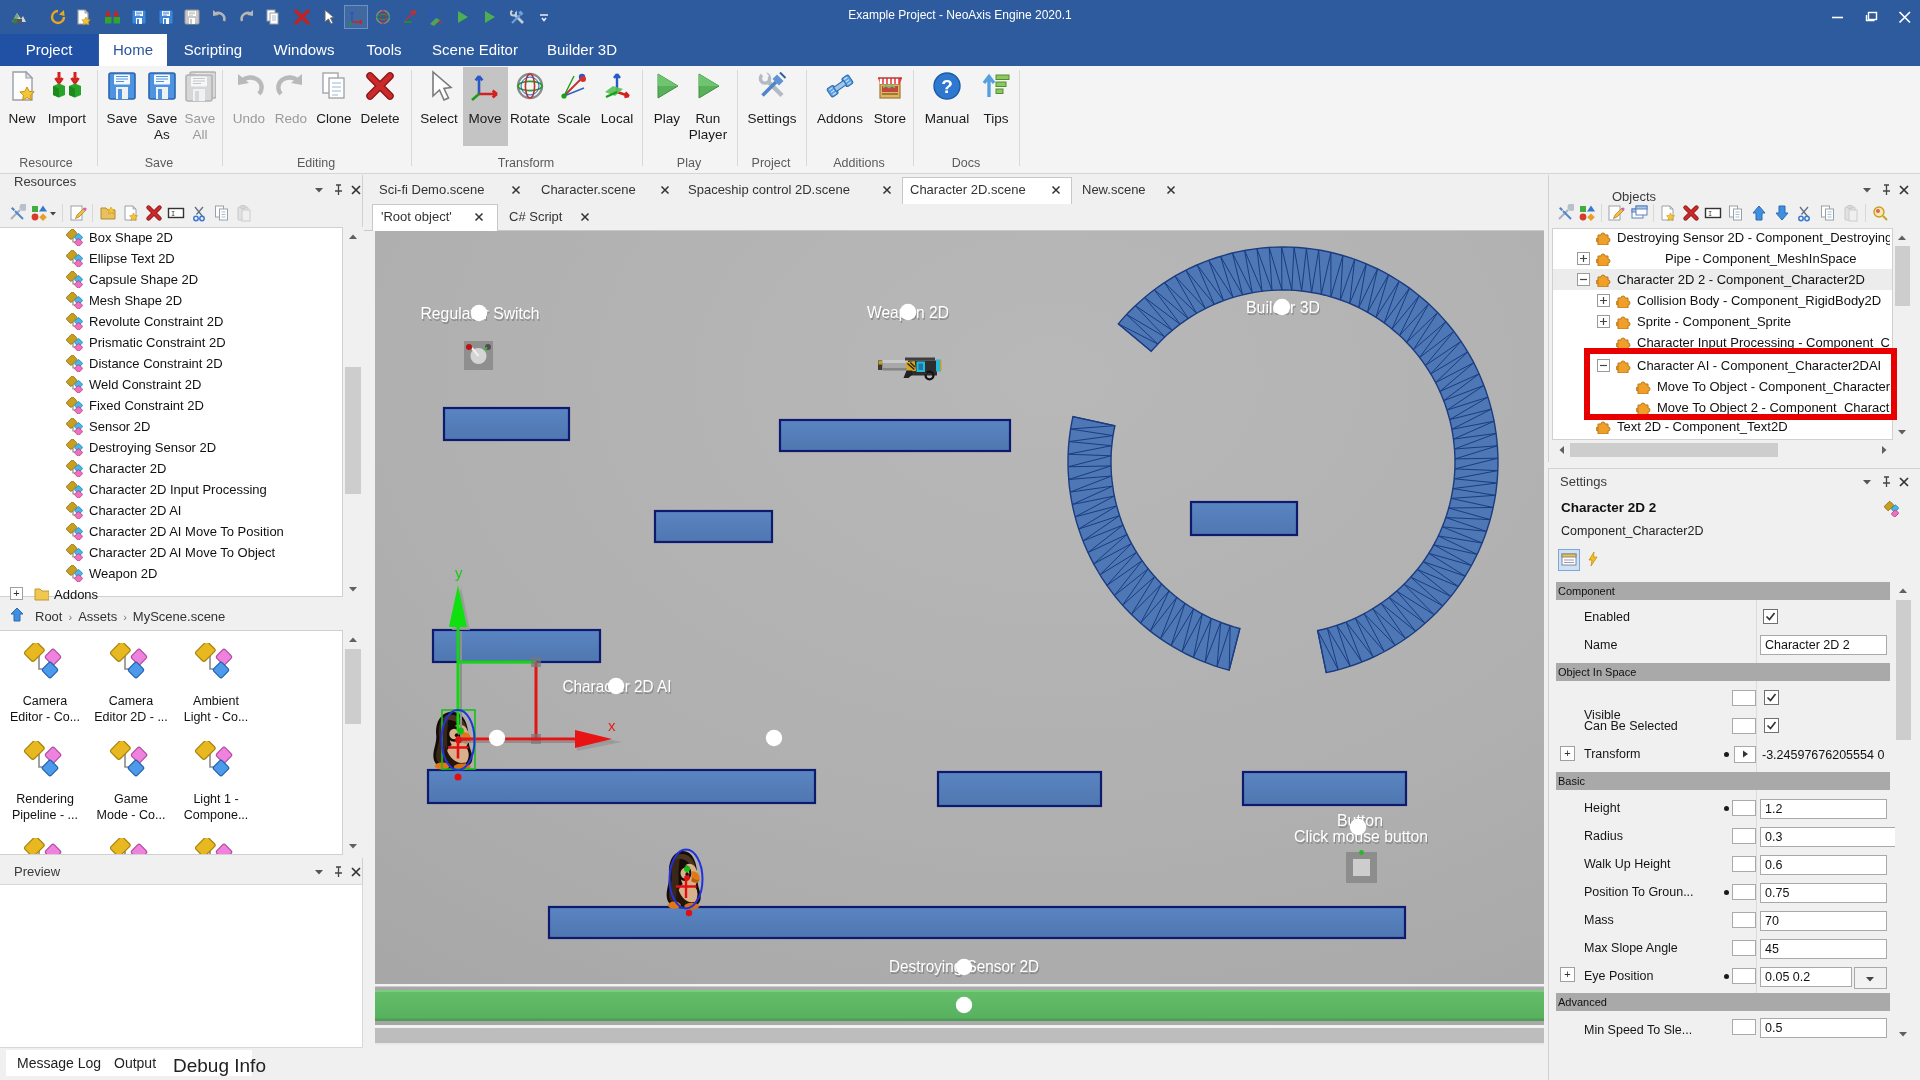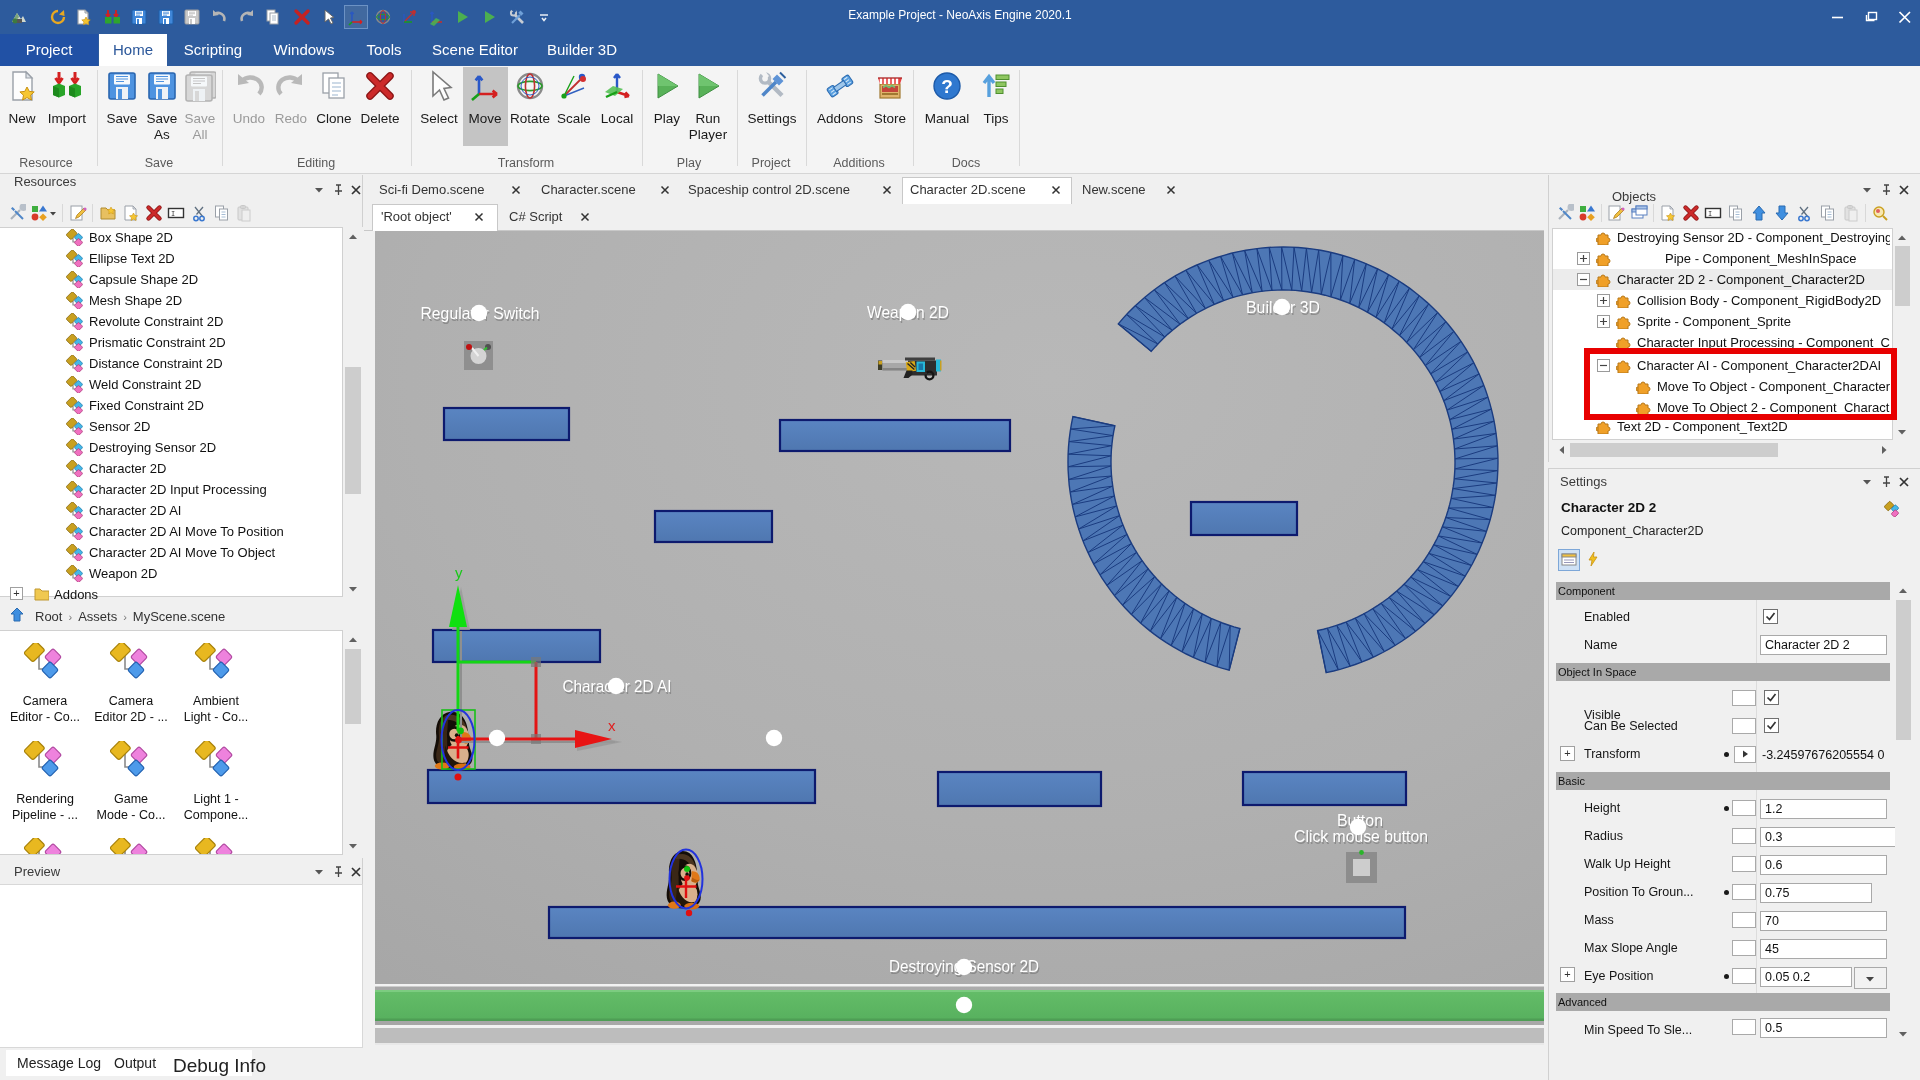--- a/index.html
+++ b/index.html
@@ -1013,21 +1013,21 @@
     <div class="tbox" style="left:1760px;top:799px;width:127px;height:20px;">1.2</div>
     <div class="srow-label" style="left:1584px;top:829px;">Radius</div>
     <div class="defbox" style="left:1732px;top:828px;"></div>
     <div class="tbox" style="left:1760px;top:827px;width:137px;height:20px;">0.3</div>
     <div class="srow-label" style="left:1584px;top:857px;">Walk Up Height</div>
     <div class="defbox" style="left:1732px;top:856px;"></div>
     <div class="tbox" style="left:1760px;top:855px;width:127px;height:20px;">0.6</div>
     <div class="srow-label" style="left:1584px;top:885px;">Position To Groun...</div>
     <div class="bullet" style="left:1724px;top:890px;"></div>
     <div class="defbox" style="left:1732px;top:884px;"></div>
-    <div class="tbox" style="left:1760px;top:883px;width:112px;height:20px;">0.75</div>
+    <div class="tbox" style="left:1760px;top:883px;width:127px;height:20px;">0.75</div>
     <div class="srow-label" style="left:1584px;top:913px;">Mass</div>
     <div class="defbox" style="left:1732px;top:912px;"></div>
     <div class="tbox" style="left:1760px;top:911px;width:127px;height:20px;">70</div>
     <div class="srow-label" style="left:1584px;top:941px;">Max Slope Angle</div>
     <div class="defbox" style="left:1732px;top:940px;"></div>
     <div class="tbox" style="left:1760px;top:939px;width:127px;height:20px;">45</div>
     <div class="expbox" style="left:1560px;top:967px;">+</div>
     <div class="srow-label" style="left:1584px;top:969px;">Eye Position</div>
     <div class="bullet" style="left:1724px;top:974px;"></div>
     <div class="defbox" style="left:1732px;top:968px;"></div>

